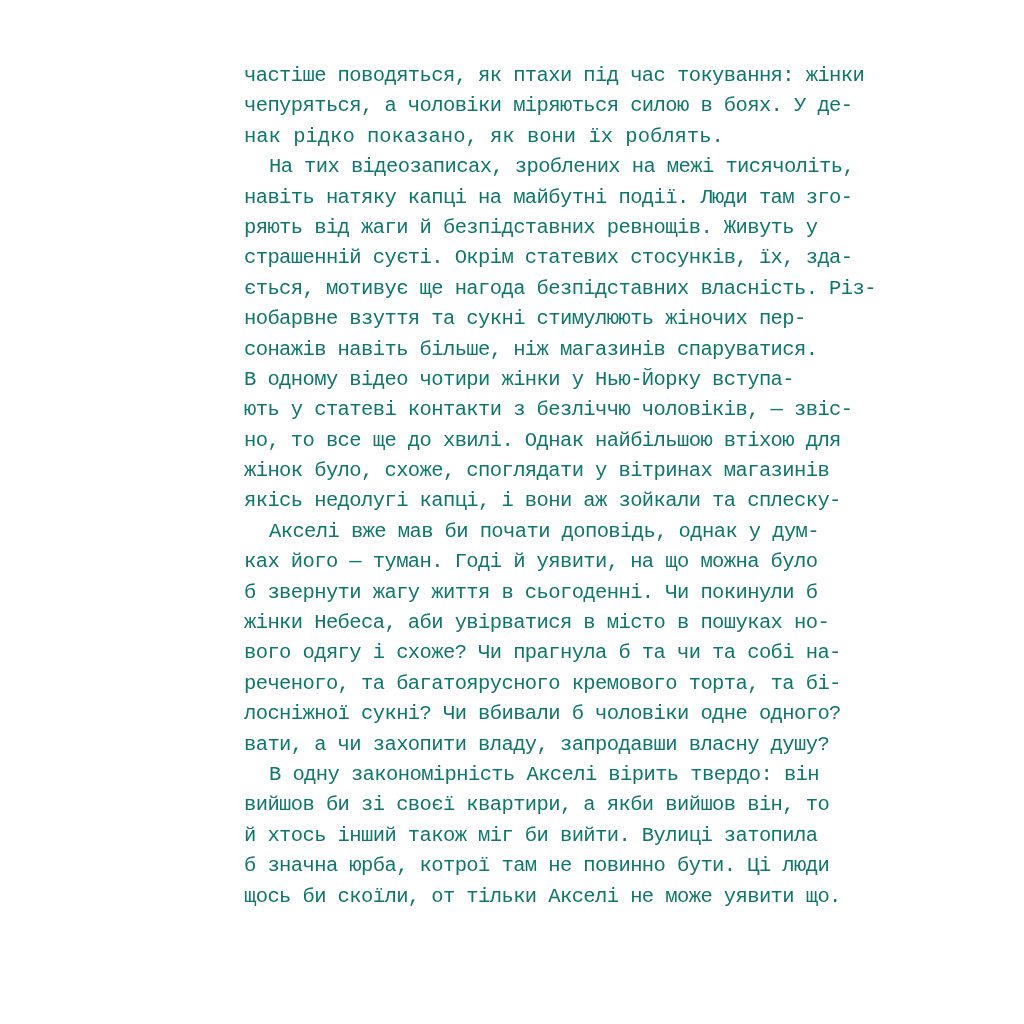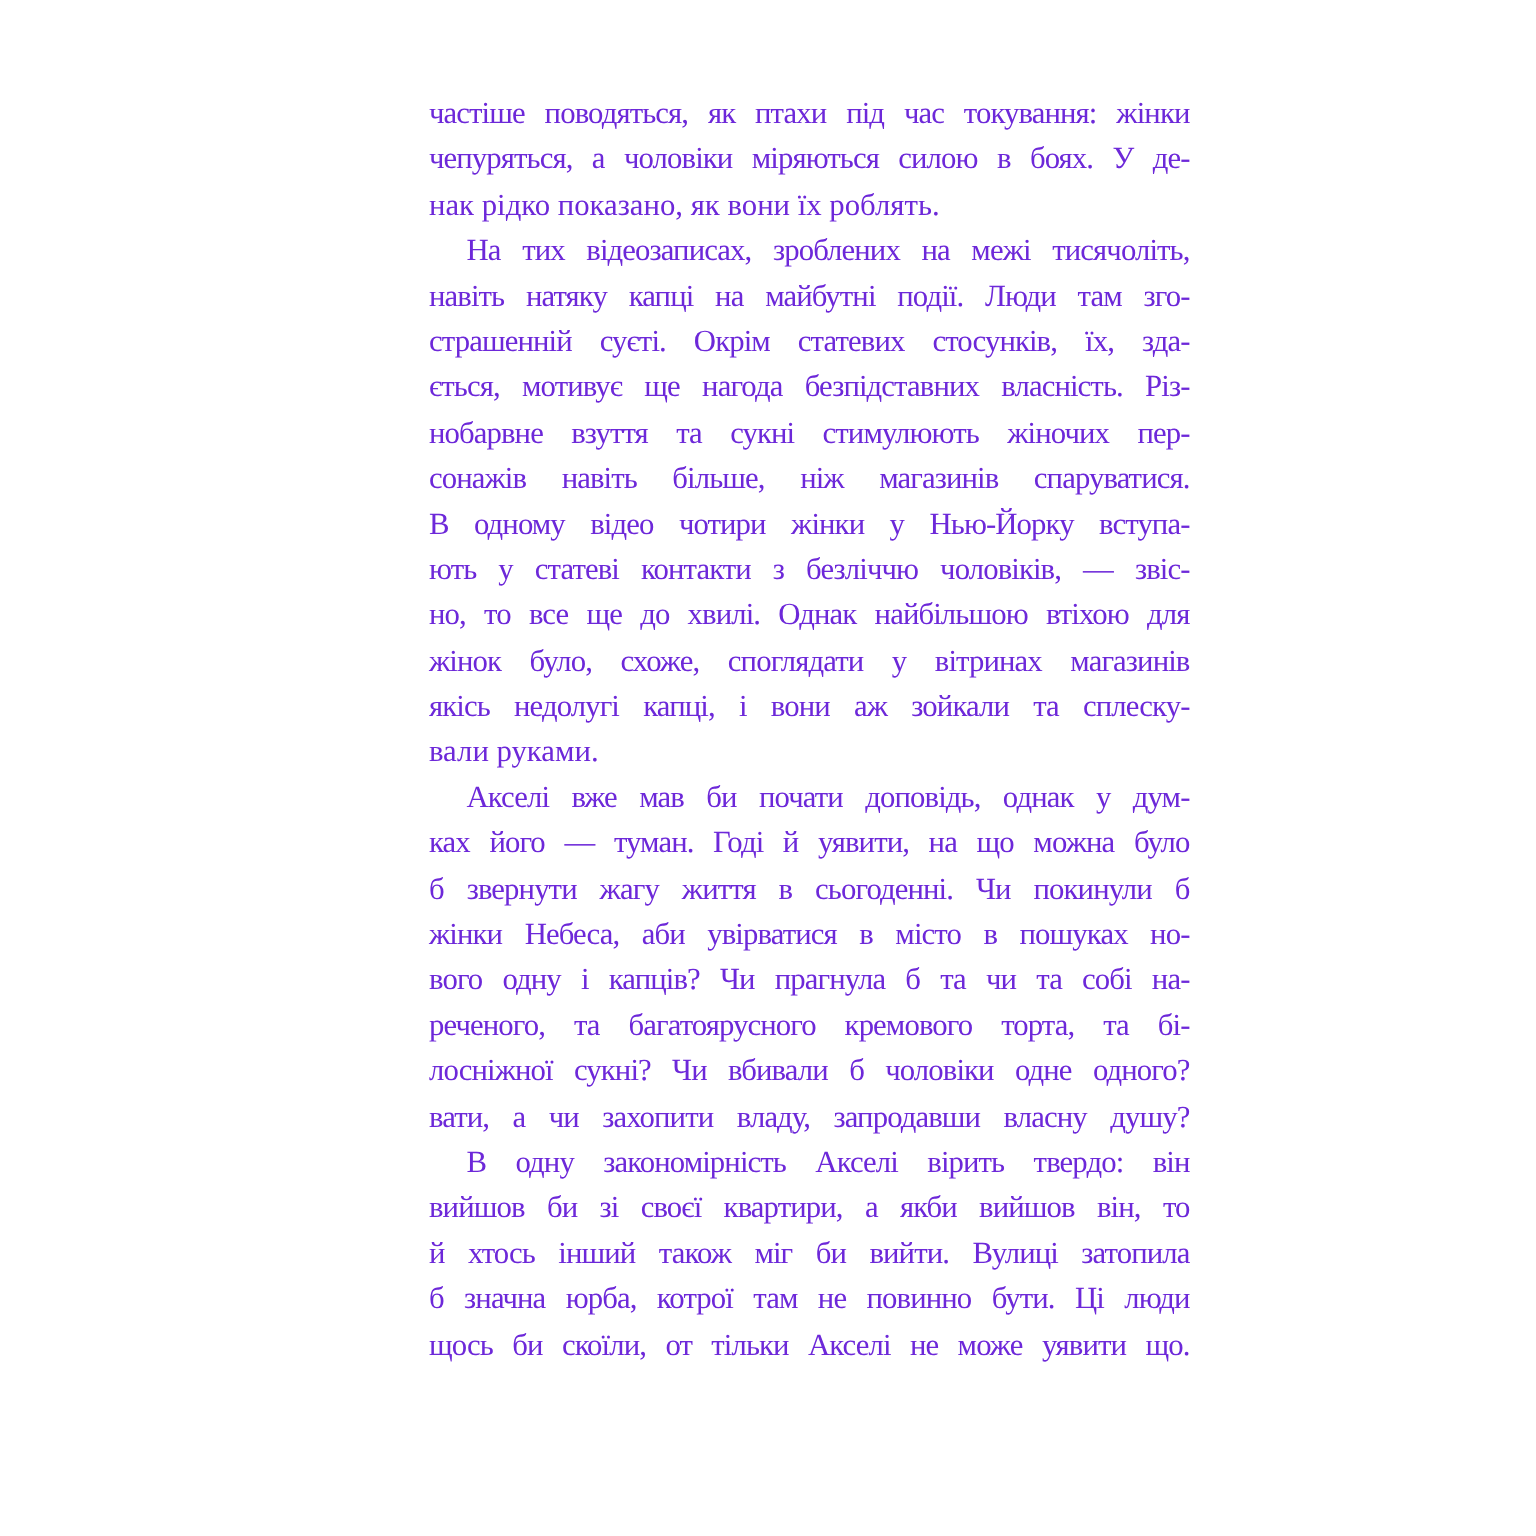--- a/index.html
+++ b/index.html
@@ -11,24 +11,23 @@
       width: 1024px;
       height: 1024px;
       position: relative;
       overflow: hidden;
     }
     .page {
       position: absolute;
       left: 244px;
       top: 61px;
       width: 507px;
-      font-family: Liberation Serif, serif;
+      font-family: Liberation Mono, monospace;
       font-size: 20.5px;
-      color: #6d28d9;
-      margin-left: 42px;
+      color: #0f766e;
     }
     .line {
       display: block;
       height: 30.4px;
       line-height: 30.4px;
       white-space: nowrap;
       text-align: justify;
       text-align-last: justify;
       overflow: visible;
     }
@@ -49,38 +48,38 @@
 
   <div class="paragraph">
     <span class="line condensed">частіше поводяться, як птахи під час токування: жінки</span>
     <span class="line condensed">чепуряться, а чоловіки міряються силою в боях. У де-</span>
     <span class="line last">нак рідко показано, як вони їх роблять.</span>
   </div>
 
   <div class="paragraph">
     <span class="line indent condensed">На тих відеозаписах, зроблених на межі тисячоліть,</span>
     <span class="line condensed">навіть натяку капці на майбутні події. Люди там зго-</span>
+    <span class="line condensed">ряють від жаги й безпідставних ревнощів. Живуть у</span>
     <span class="line condensed">страшенній суєті. Окрім статевих стосунків, їх, зда-</span>
     <span class="line condensed">ється, мотивує ще нагода безпідставних власність. Різ-</span>
     <span class="line condensed">нобарвне взуття та сукні стимулюють жіночих пер-</span>
     <span class="line condensed">сонажів навіть більше, ніж магазинів спаруватися.</span>
     <span class="line condensed">В одному відео чотири жінки у Нью-Йорку вступа-</span>
     <span class="line condensed">ють у статеві контакти з безліччю чоловіків, — звіс-</span>
     <span class="line condensed">но, то все ще до хвилі. Однак найбільшою втіхою для</span>
     <span class="line condensed">жінок було, схоже, споглядати у вітринах магазинів</span>
     <span class="line condensed">якісь недолугі капці, і вони аж зойкали та сплеску-</span>
-    <span class="line last">вали руками.</span>
   </div>
 
   <div class="paragraph">
     <span class="line indent condensed">Акселі вже мав би почати доповідь, однак у дум-</span>
     <span class="line condensed">ках його — туман. Годі й уявити, на що можна було</span>
     <span class="line condensed">б звернути жагу життя в сьогоденні. Чи покинули б</span>
     <span class="line condensed">жінки Небеса, аби увірватися в місто в пошуках но-</span>
-    <span class="line condensed">вого одну і капців? Чи прагнула б та чи та собі на-</span>
+    <span class="line condensed">вого одягу і схоже? Чи прагнула б та чи та собі на-</span>
     <span class="line condensed">реченого, та багатоярусного кремового торта, та бі-</span>
     <span class="line condensed">лосніжної сукні? Чи вбивали б чоловіки одне одного?</span>
   </div>
 
   <div class="paragraph">
     <span class="line condensed">вати, а чи захопити владу, запродавши власну душу?</span>
   </div>
 
   <div class="paragraph">
     <span class="line indent condensed">В одну закономірність Акселі вірить твердо: він</span>

